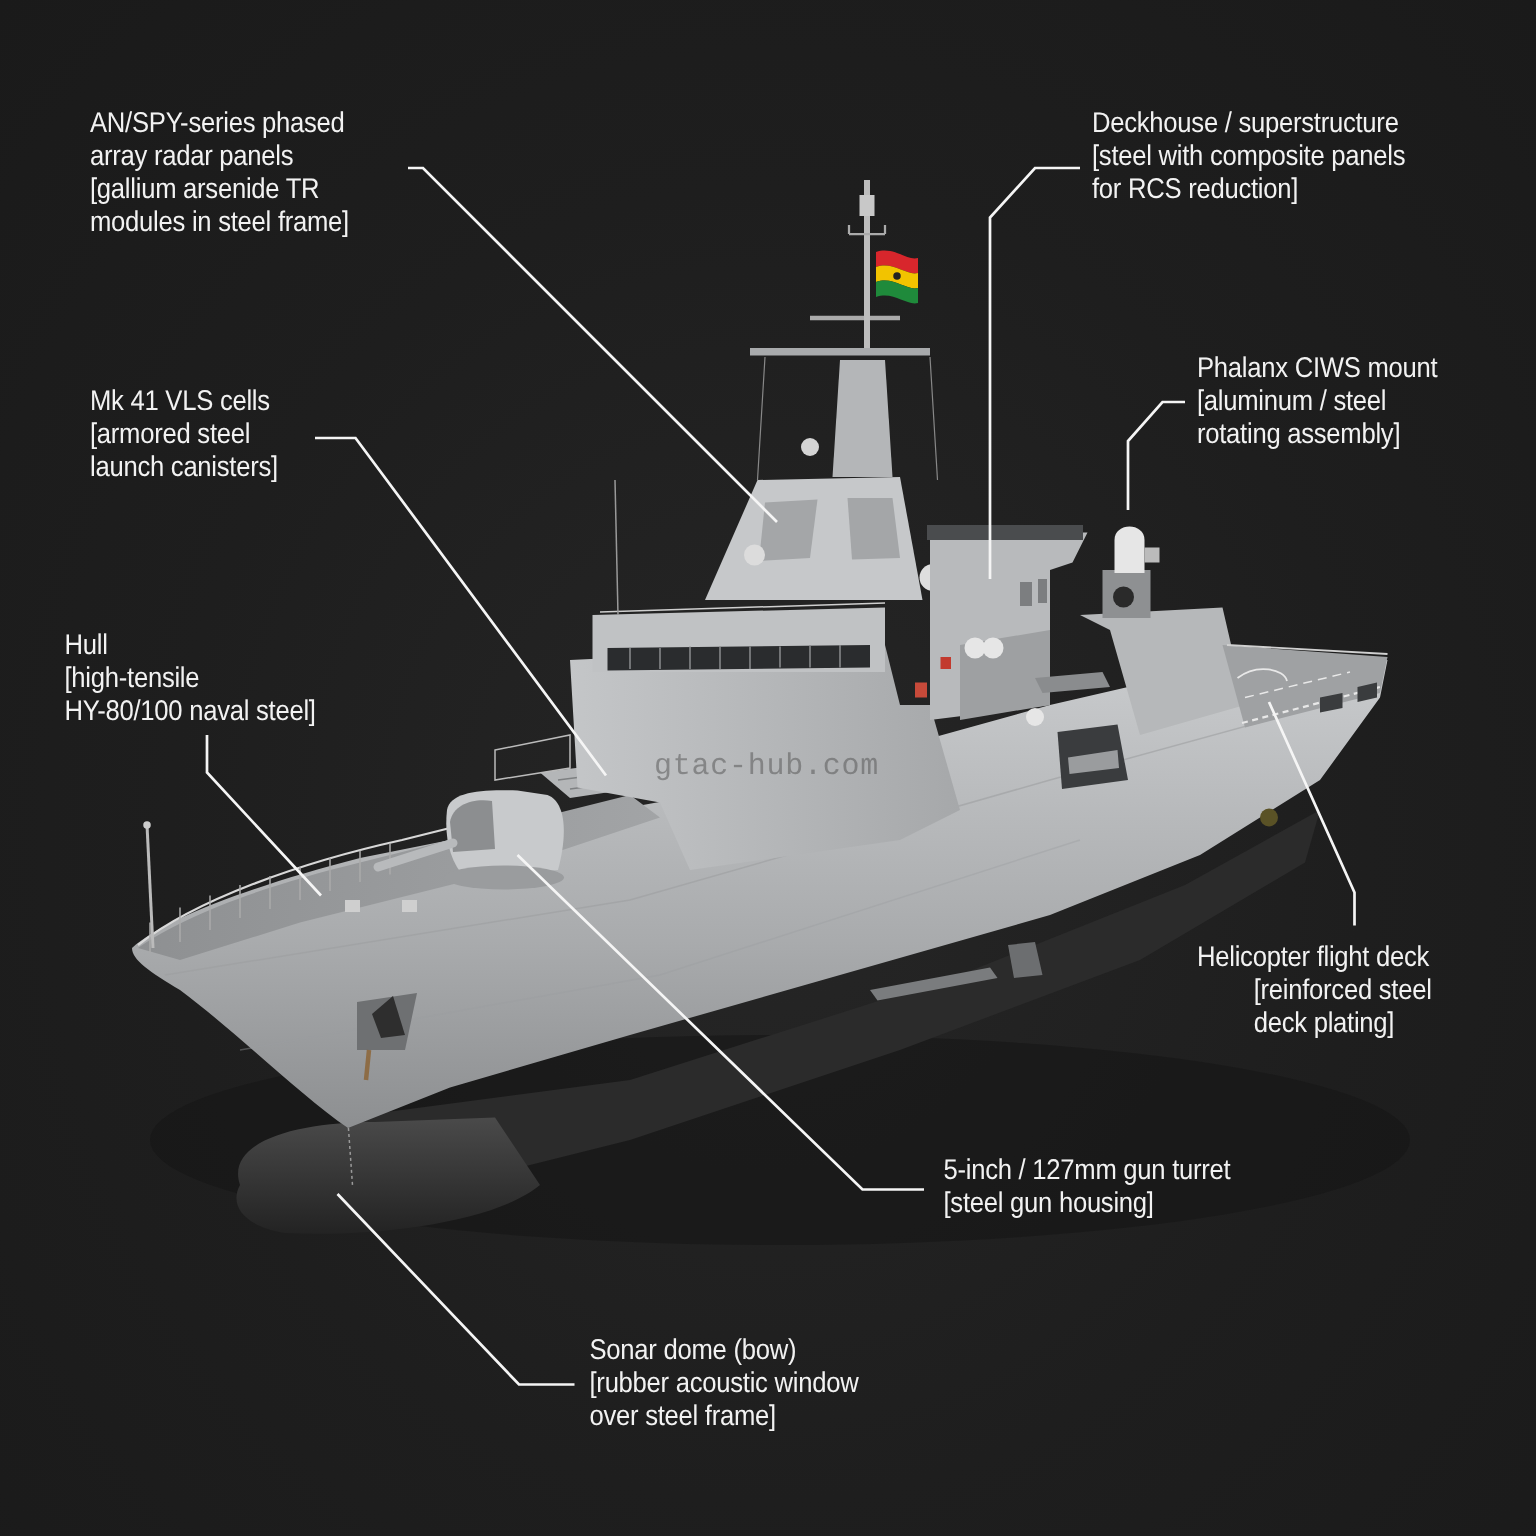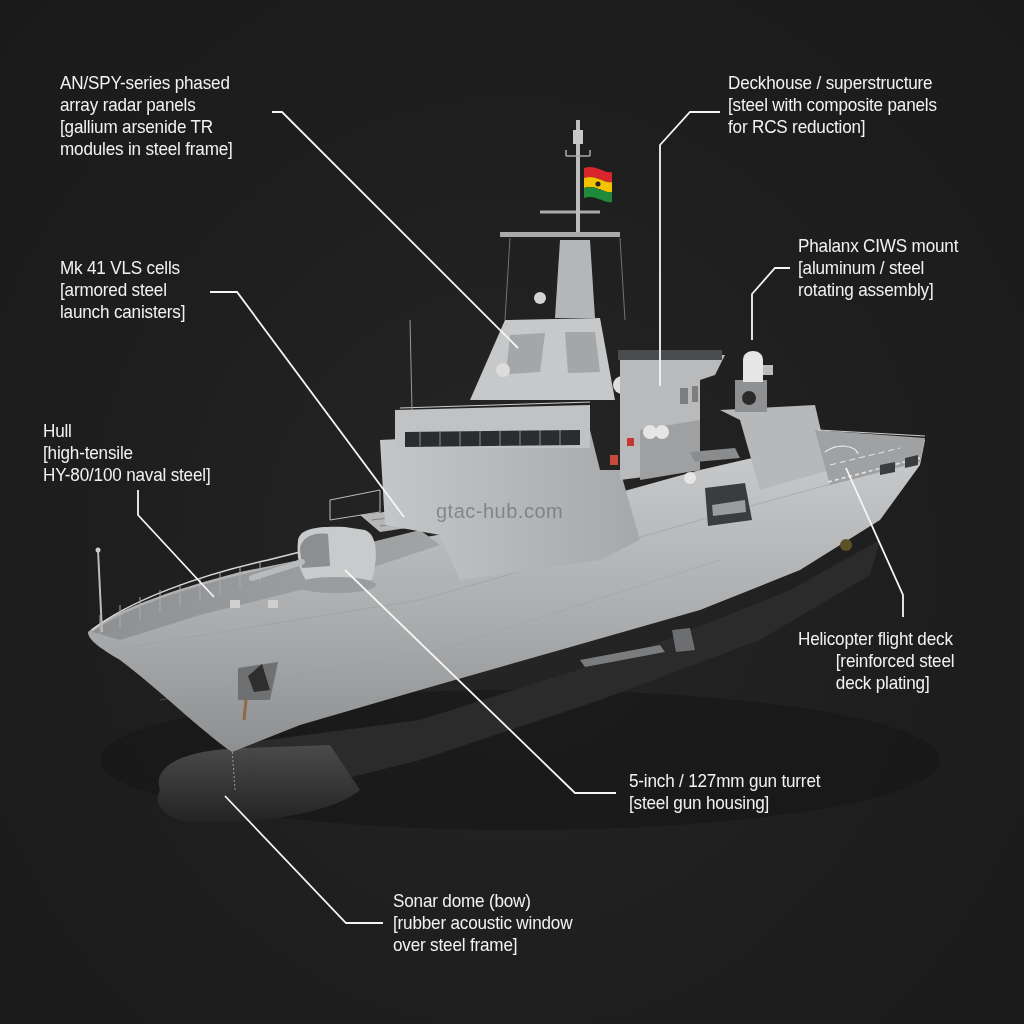--- a/index.html
+++ b/index.html
@@ -19,20 +19,21 @@
     letter-spacing: -0.2px;
     transform: scaleX(0.9);
     transform-origin: left top;
     white-space: nowrap;
   }
   .label div { display: block; }
   .watermark {
     position: absolute; left: 436px; top: 500px;
     font-size: 20px; color: rgba(90,90,90,0.55);
     letter-spacing: 0.5px;
+    font-family: Liberation Mono, monospace;
   }
 </style>
 </head>
 <body>
 
 <div class="stage">
 
   <svg class="art" width="1024" height="1024" viewBox="0 0 1024 1024">
     <defs>
       <linearGradient id="hullGrad" x1="0" y1="0" x2="0" y2="1">

